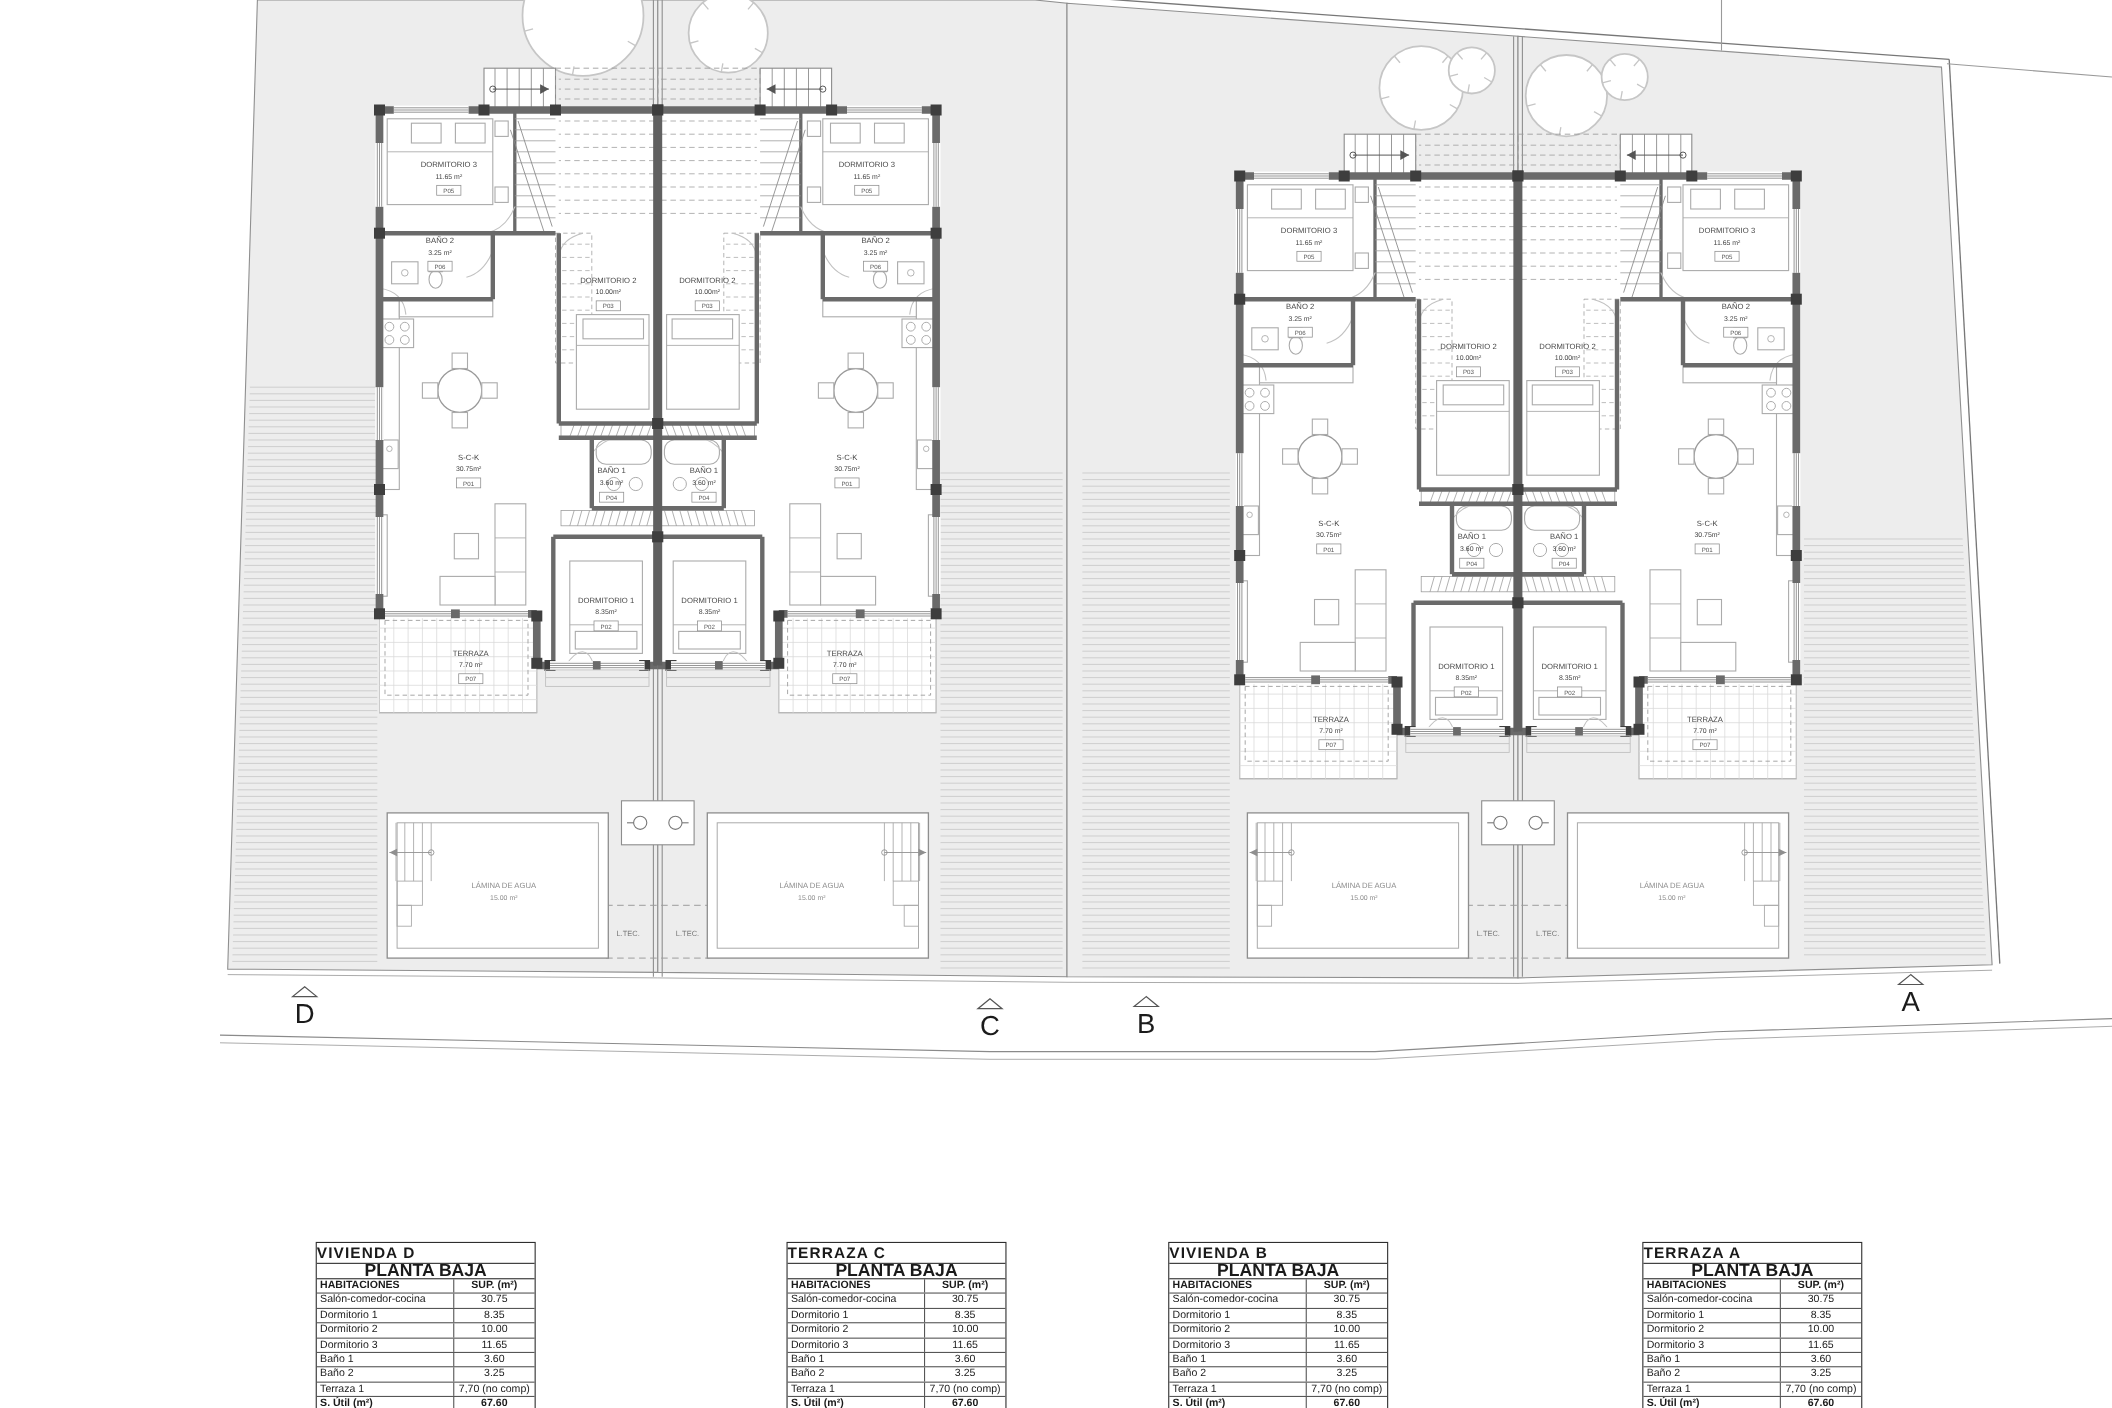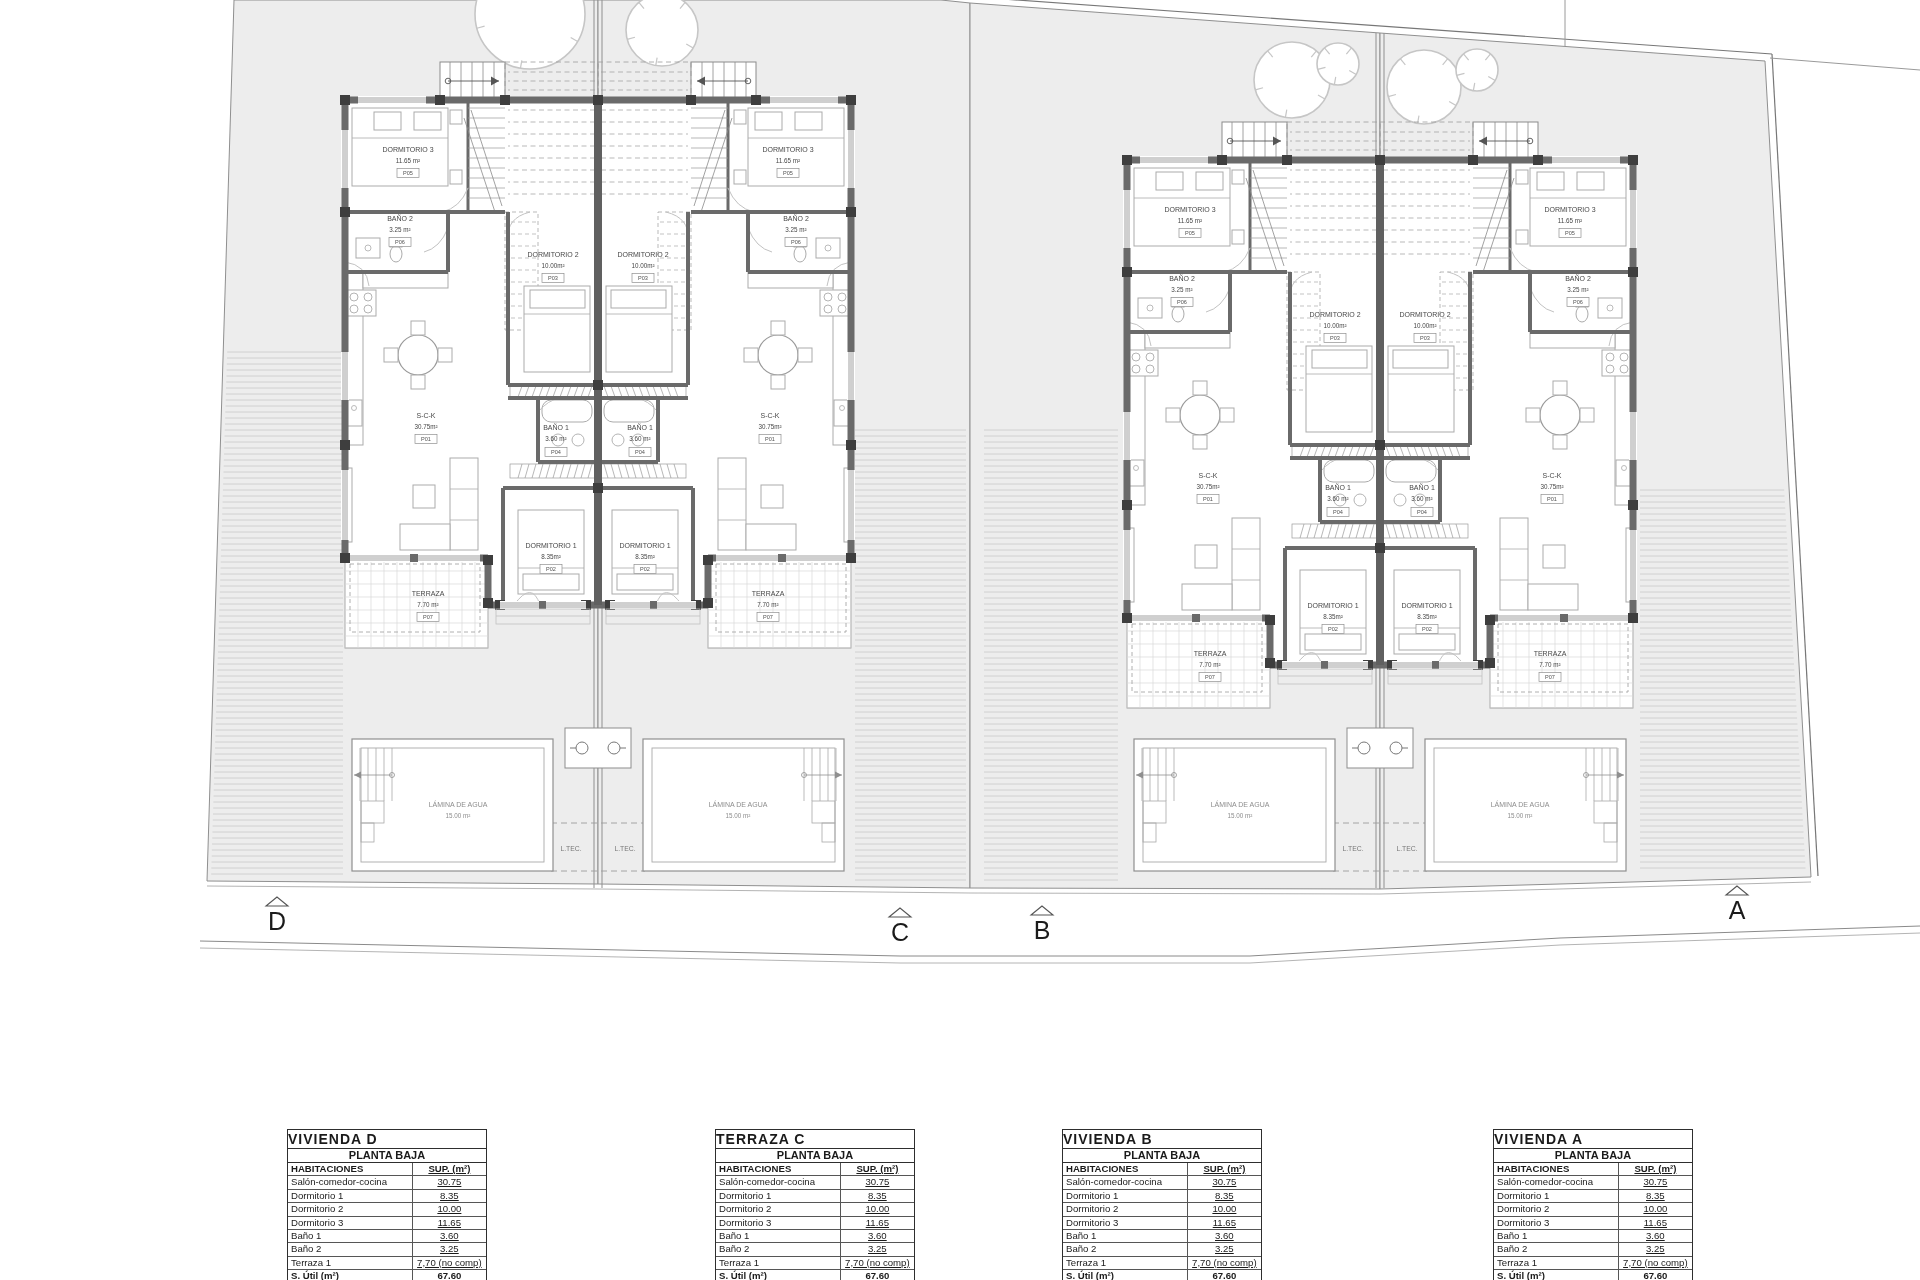--- a/index.html
+++ b/index.html
@@ -4,26 +4,26 @@
 <style>
   html,body{margin:0;padding:0;background:#fff;}
   #screen{position:relative;width:1920px;height:1280px;background:#ffffff;overflow:hidden;
           font-family:"Liberation Sans",sans-serif;}
   #plan{position:absolute;left:0;top:0;}
   #plan text{font-family:"Liberation Sans",sans-serif;}
   .atable{position:absolute;top:1129px;width:200px;background:#fff;border:1.6px solid #2e2e2e;
           font-size:9.6px;color:#1a1a1a;box-sizing:border-box;}
   .t-title{font-weight:bold;font-size:14px;text-align:left;letter-spacing:1px;
            border-bottom:1.4px solid #2e2e2e;height:18px;line-height:18px;}
-  .t-sub{font-weight:bold;font-size:11px;text-align:center;border-bottom:1.2px solid #2e2e2e;
+  .t-sub{font-weight:bold;font-size:16px;text-align:center;border-bottom:1.2px solid #2e2e2e;
          height:13px;line-height:13px;}
   .t-row{display:flex;border-bottom:1px solid #565656;height:12.4px;line-height:12.4px;align-items:flex-end;}
   .t-row:last-child{border-bottom:none;}
   .t-row .c1{flex:0 0 61%;padding-left:3px;border-right:1px solid #565656;white-space:nowrap;overflow:hidden;}
-  .t-row .c2{flex:1;text-align:center;white-space:nowrap;text-decoration:underline;}
+  .t-row .c2{flex:1;text-align:center;white-space:nowrap;}
   .t-head,.t-total{font-weight:bold;}
 </style>
 </head>
 <body>
 
 <div id="screen">
   <svg id="plan" width="1920" height="1280" viewBox="0 0 1920 1280">
       <g>
         <path d="M234,0 L598,0 L598,884 L207,881 Z" fill="#ededed" stroke="#8f8f8f" stroke-width="1"></path>
         <path d="M598,0 L941,0 L970,3 L970,888 L598,884 Z" fill="#ededed" stroke="#8f8f8f" stroke-width="1"></path>
@@ -1515,21 +1515,21 @@
         <div class="t-row">
           <span class="c1">Terraza 1</span>
           <span class="c2">7,70 (no comp)</span>
         </div>
         <div class="t-row t-total">
         <span class="c1">S. Útil (m²)</span>
         <span class="c2">67.60</span>
         </div>
       </div>
       <div class="atable" style="left: 1493px;">
-        <div class="t-title">VIVIENDA A</div>
+        <div class="t-title">TERRAZA A</div>
         <div class="t-sub">PLANTA BAJA</div>
         <div class="t-row t-head">
         <span class="c1">HABITACIONES</span>
         <span class="c2">SUP. (m²)</span>
         </div>
         <div class="t-row">
           <span class="c1">Salón-comedor-cocina</span>
           <span class="c2">30.75</span>
         </div>
         <div class="t-row">

